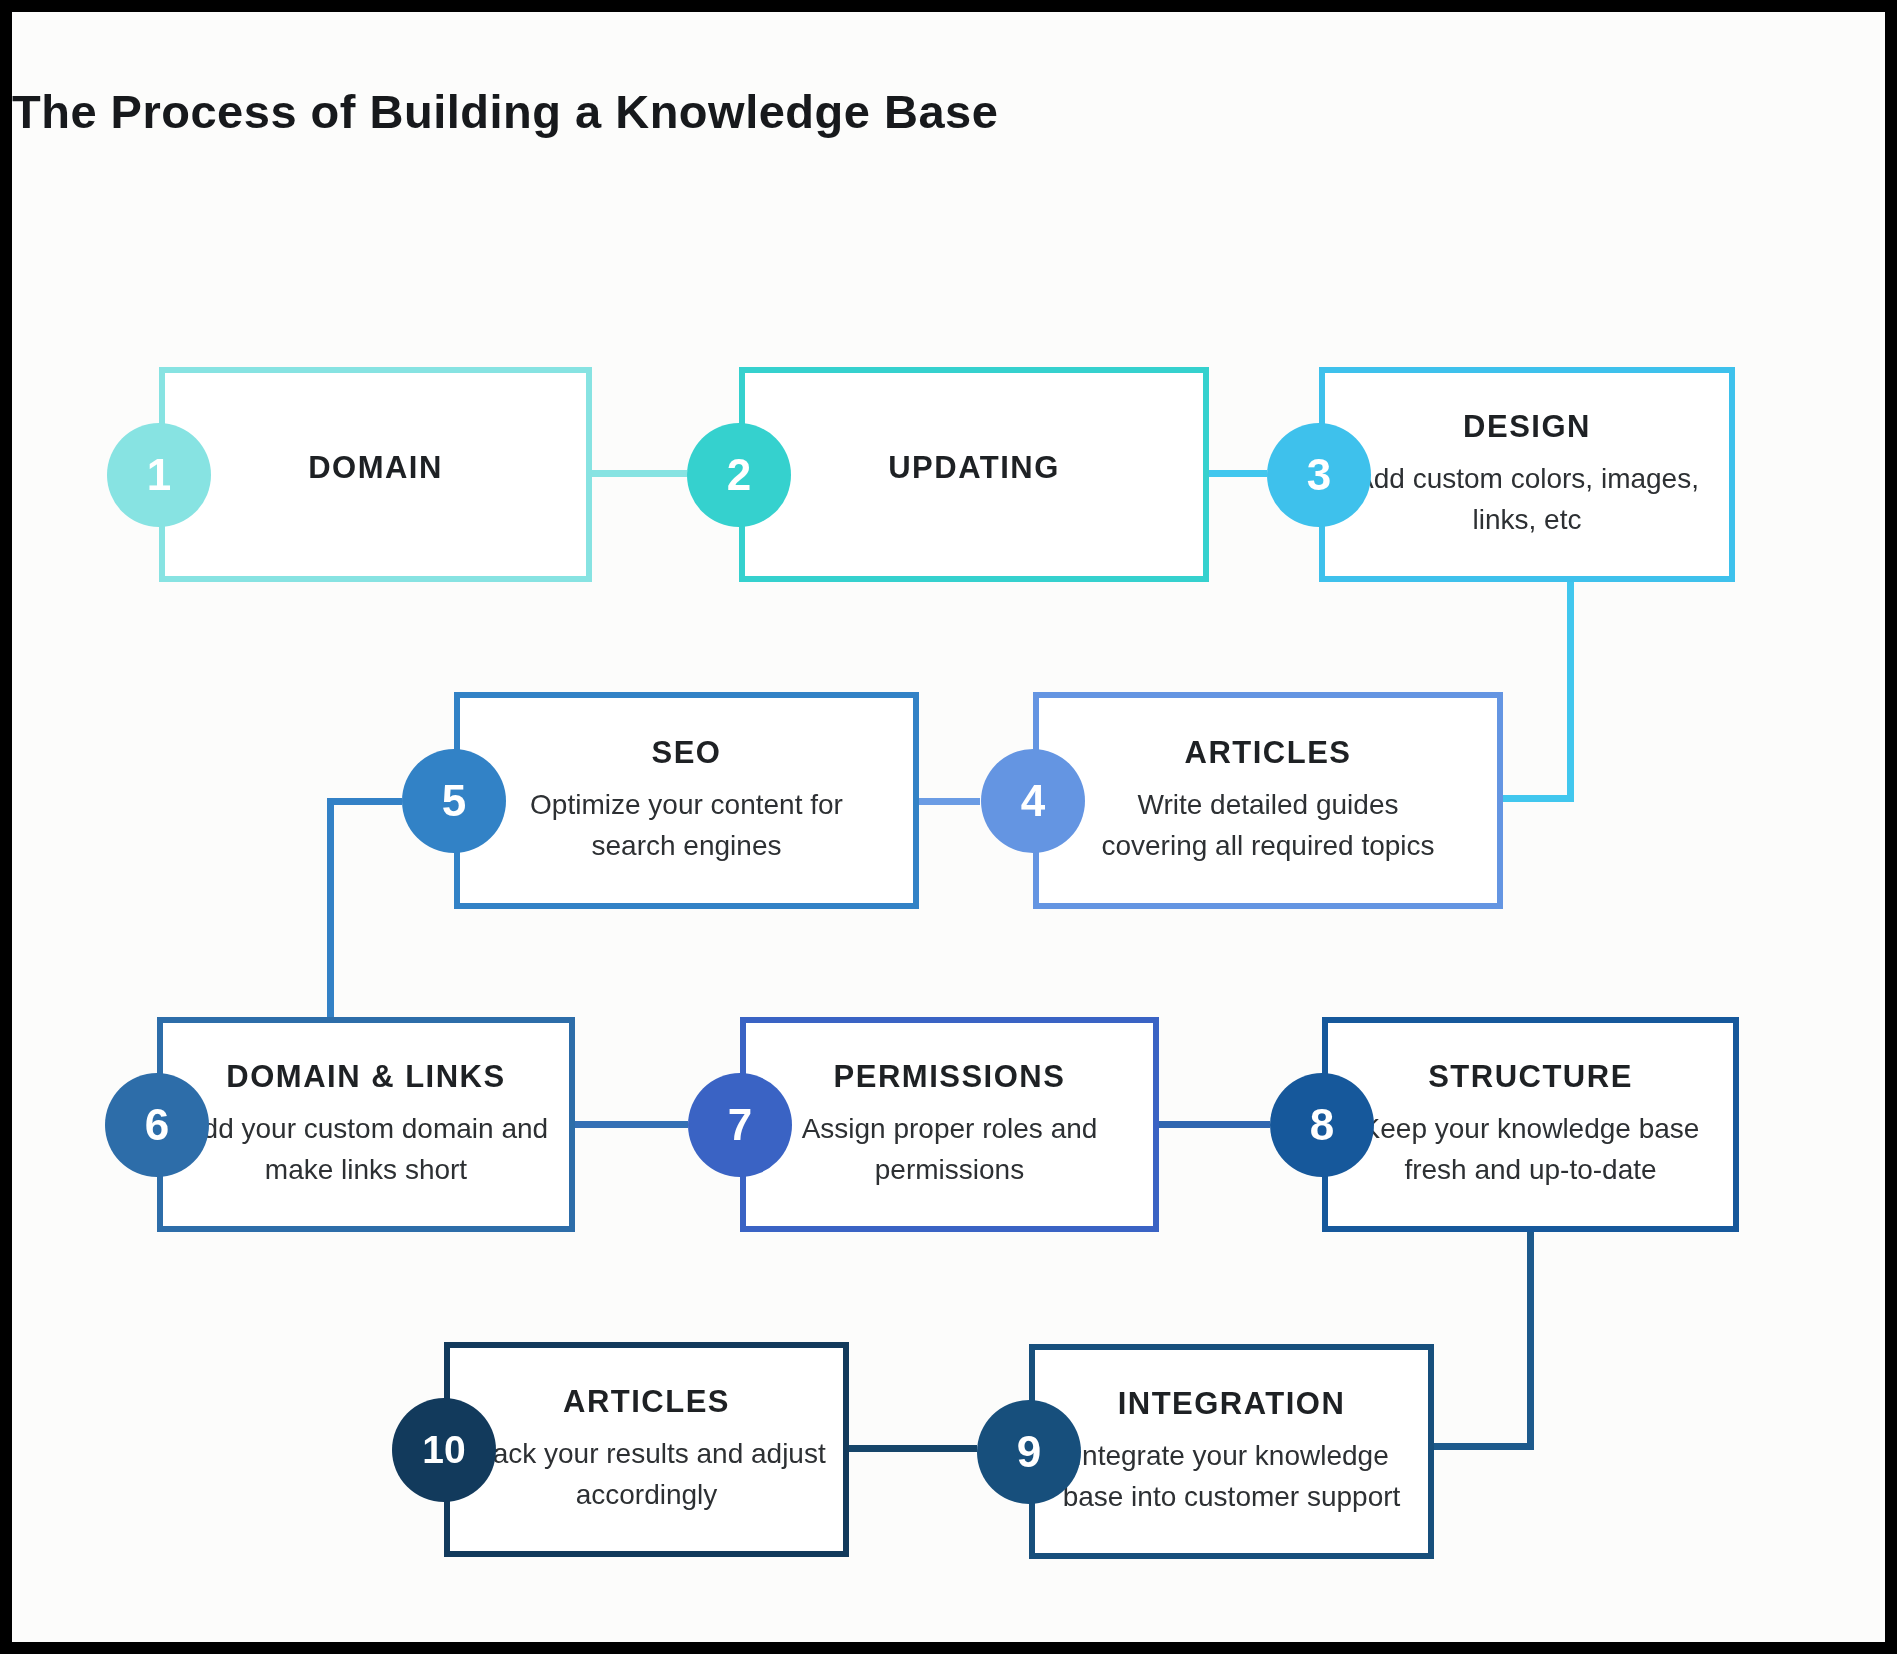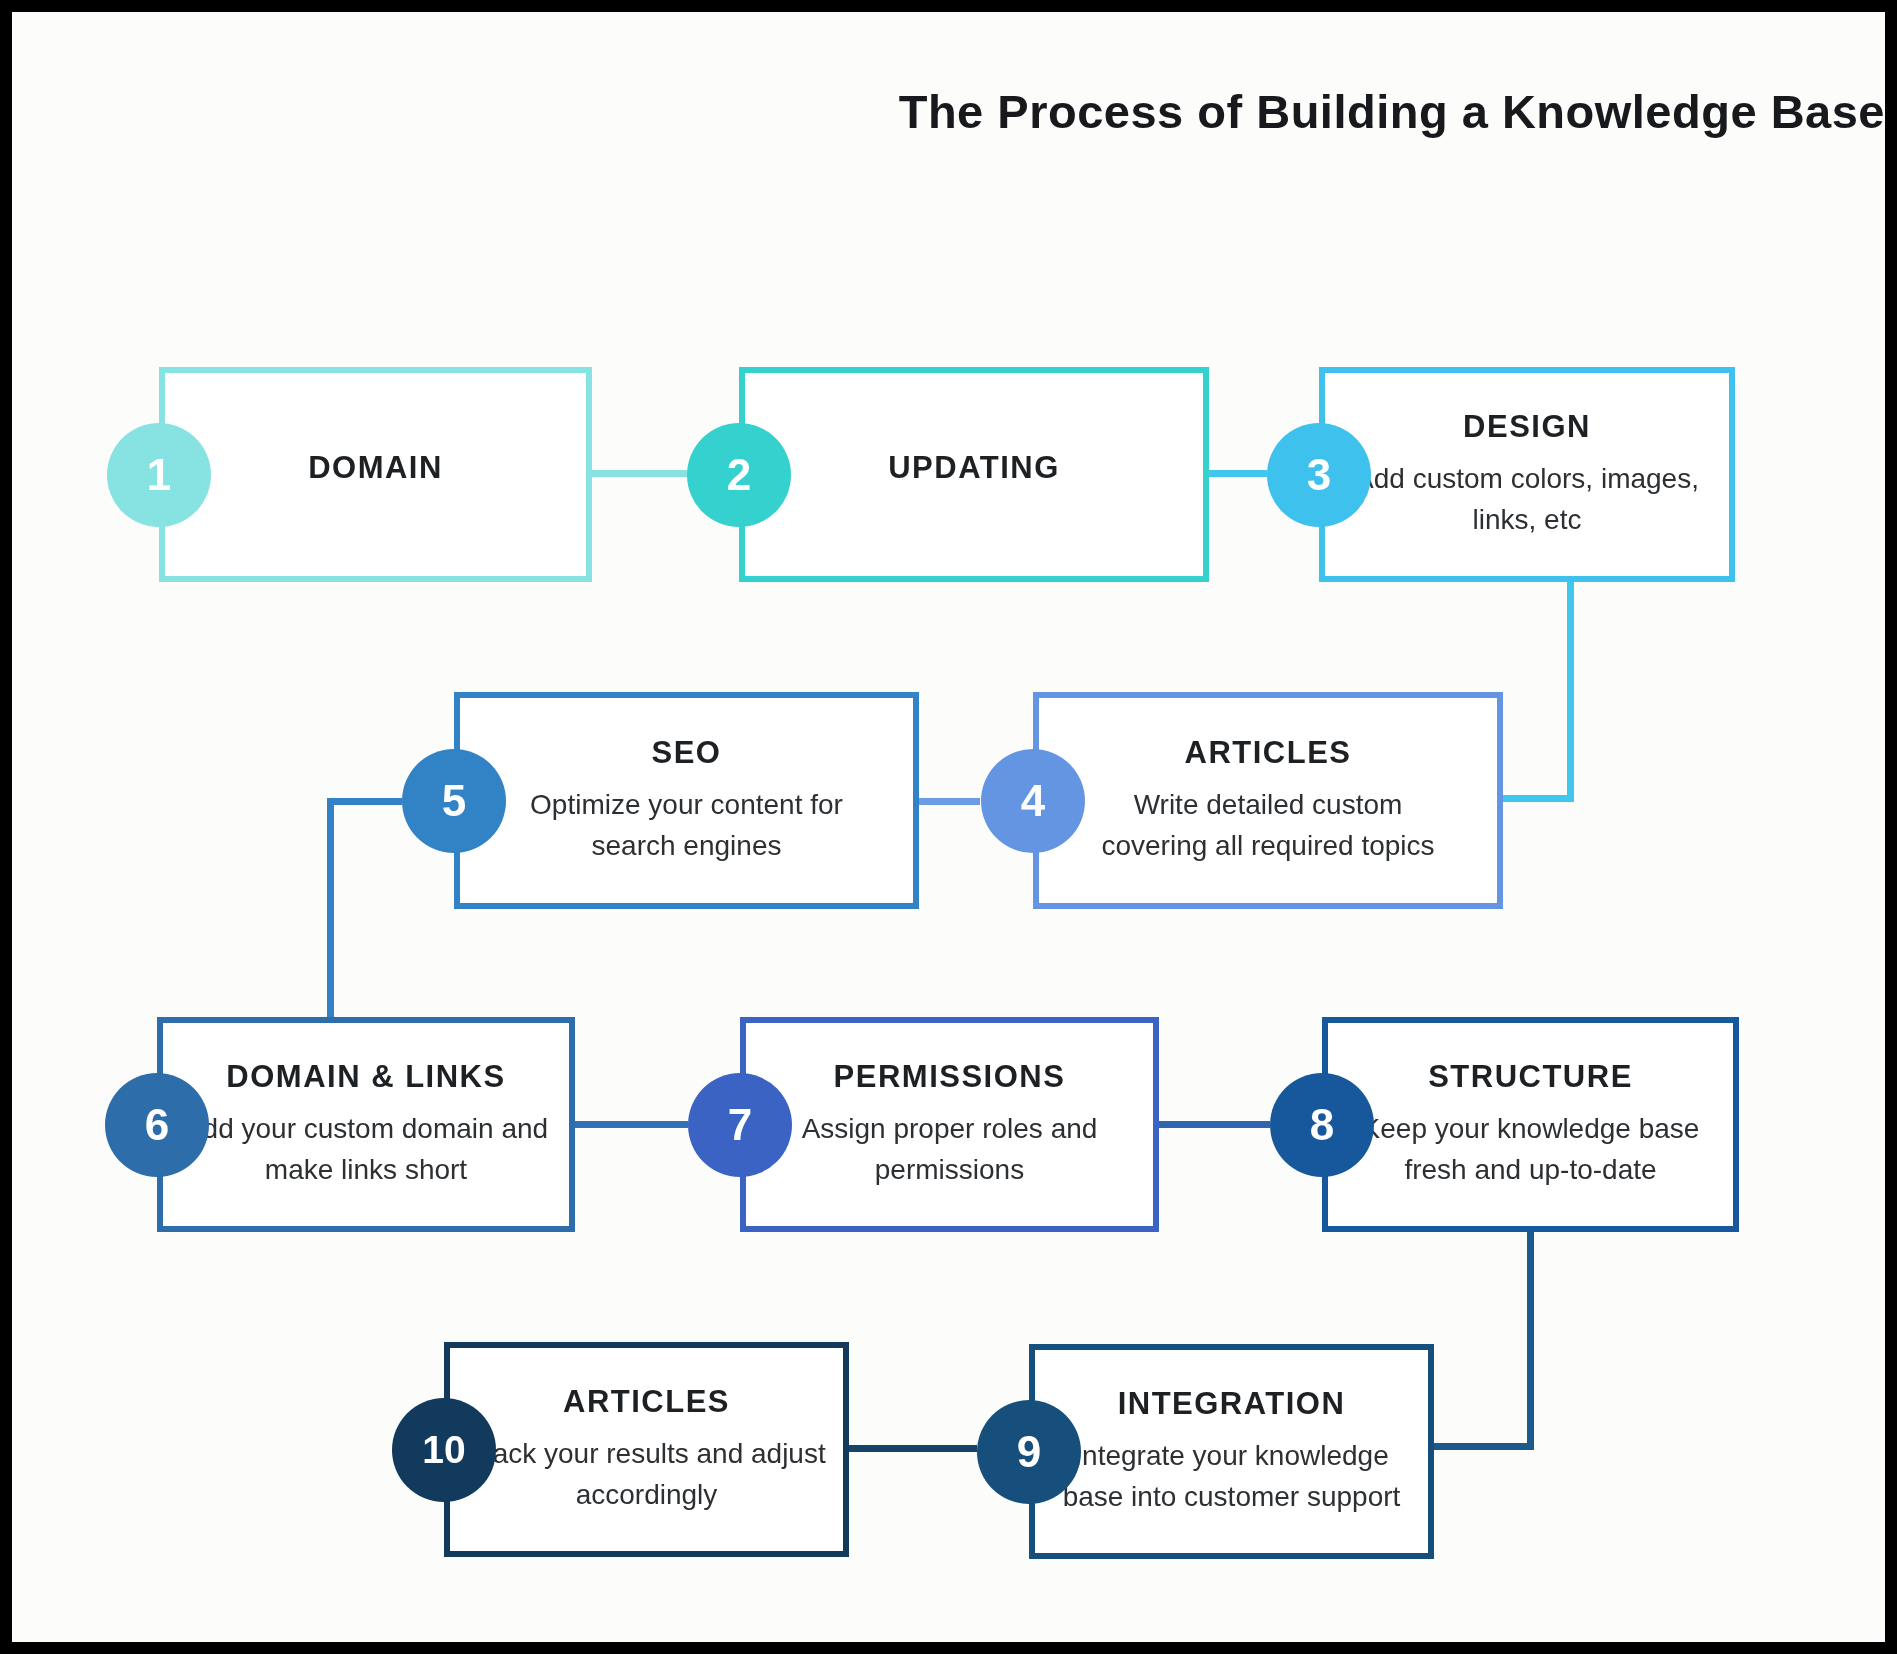--- a/index.html
+++ b/index.html
@@ -7,21 +7,21 @@
     position:relative;
     width:1897px;height:1654px;
     background:#fcfcfb;
     border:12px solid #000;
     box-sizing:border-box;
     overflow:hidden;
     font-family:"Liberation Sans", sans-serif;
   }
   .page-title{
     position:absolute;left:0;top:72px;width:100%;
-    text-align:right;margin:0;
+    text-align:left;margin:0;
     font-size:47px;font-weight:bold;letter-spacing:.5px;
     color:#17191c;
   }
   .page-subtitle{
     position:absolute;left:0;top:158px;width:100%;
     text-align:center;margin:0;
     font-size:35px;font-weight:400;
     color:#26282b;
   }
   .step{
@@ -116,21 +116,21 @@
 
   <div class="step s3" style="border-color: rgb(62, 193, 236);">
     <div class="badge" style="background-color: rgb(62, 193, 236);">3</div>
     <h3>DESIGN</h3>
     <p>Add custom colors, images, links, etc</p>
   </div>
 
   <div class="step s4" style="border-color: rgb(100, 149, 226);">
     <div class="badge" style="background-color: rgb(100, 149, 226);">4</div>
     <h3>ARTICLES</h3>
-    <p>Write detailed custom covering all required topics</p>
+    <p>Write detailed guides covering all required topics</p>
   </div>
 
   <div class="step s5" style="border-color: rgb(50, 130, 198);">
     <div class="badge" style="background-color: rgb(50, 130, 198);">5</div>
     <h3>SEO</h3>
     <p>Optimize your content for search engines</p>
   </div>
 
   <div class="step s6" style="border-color: rgb(45, 109, 169);">
     <div class="badge" style="background-color: rgb(45, 109, 169);">6</div>

